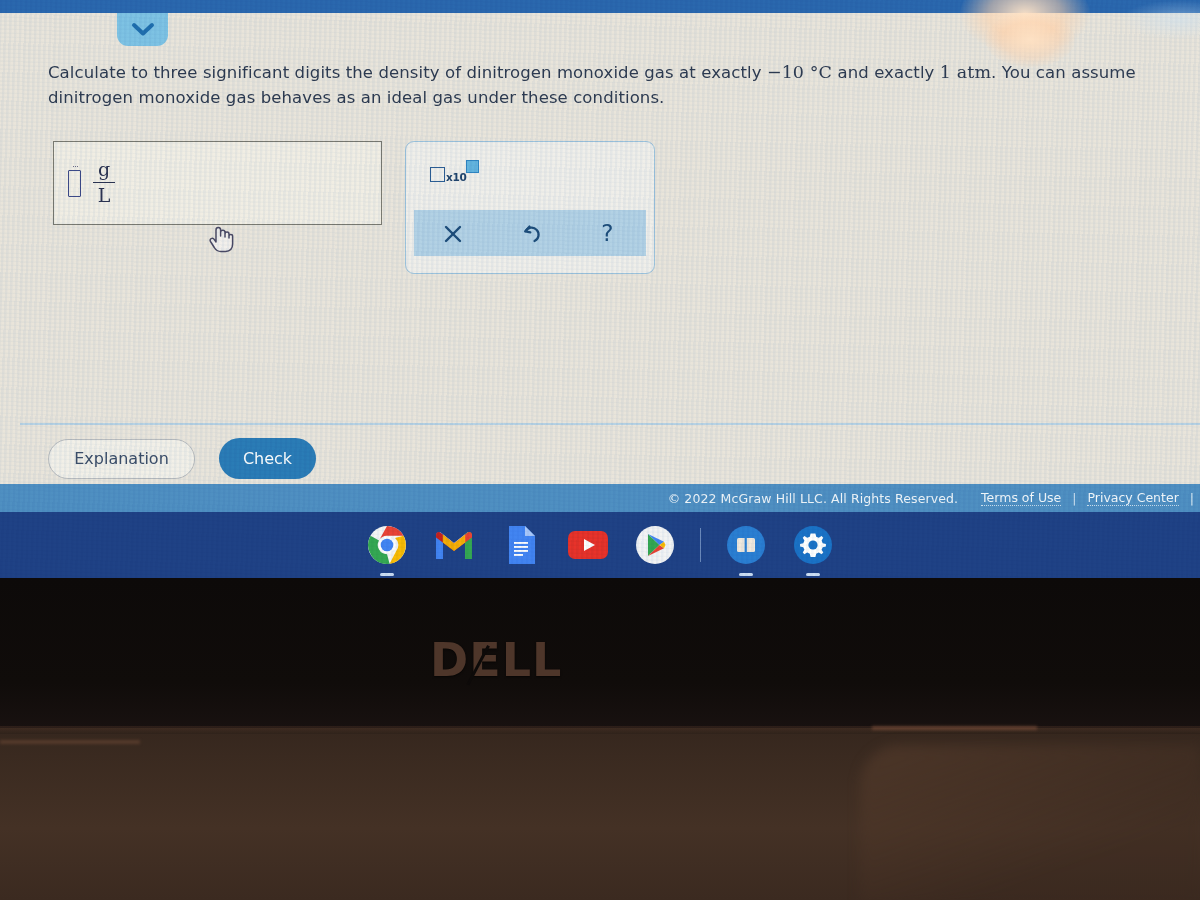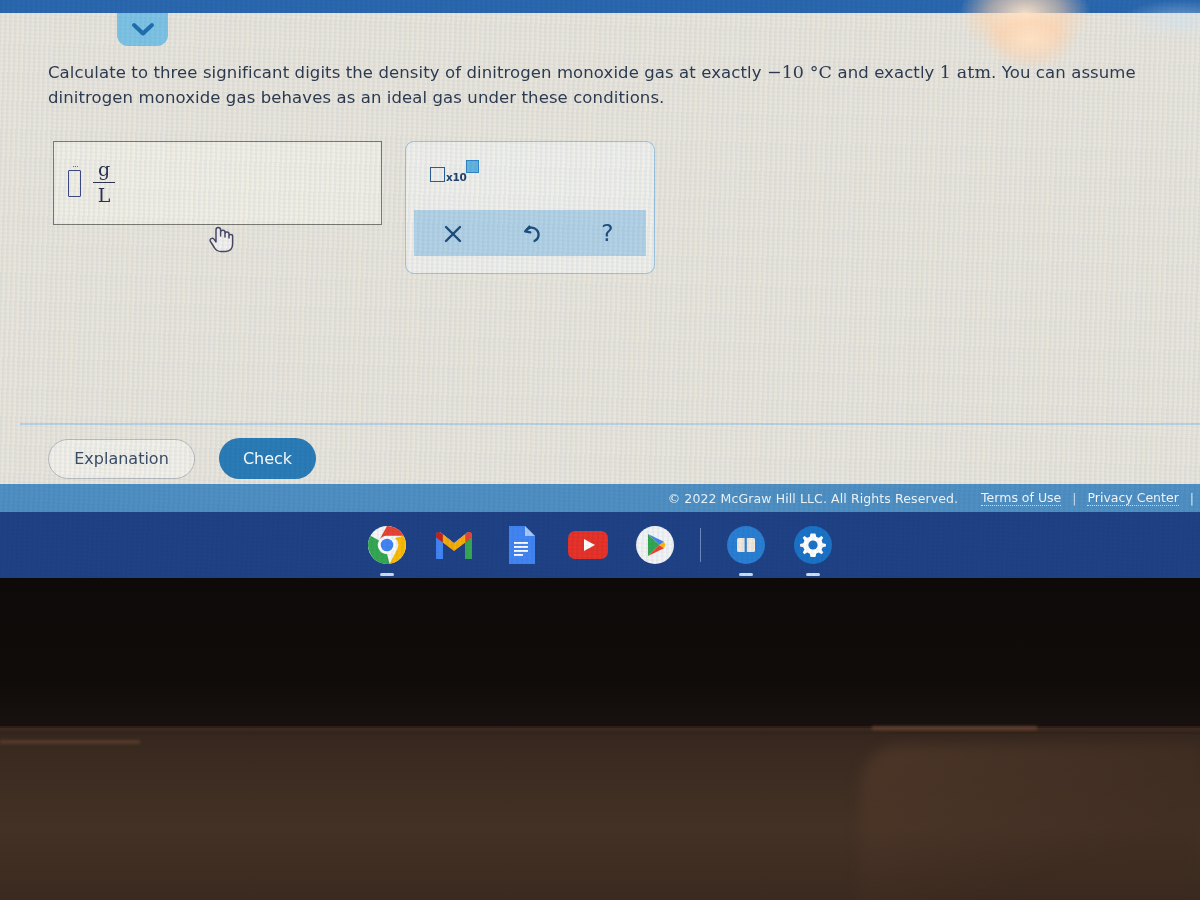--- a/index.html
+++ b/index.html
@@ -413,20 +413,23 @@
 
 <div id="screenshot">
 
   <div class="bezel"></div>
   <div class="bezel-band-top"></div>
   <div class="bezel-hinge"></div>
   <div class="bezel-edge-1"></div>
   <div class="bezel-edge-2"></div>
   <div class="desk-highlight"></div>
 
+  <div class="dell-logo">
+    D<span class="e-slash">E</span>LL
+  </div>
 
   <div class="screen">
 
     <div class="top-bar"></div>
 
     <div class="page"></div>
 
     <div class="chevron-tab">
       <span>
         <svg class="icon-svg" width="24" height="15" viewBox="0 0 24 15">

